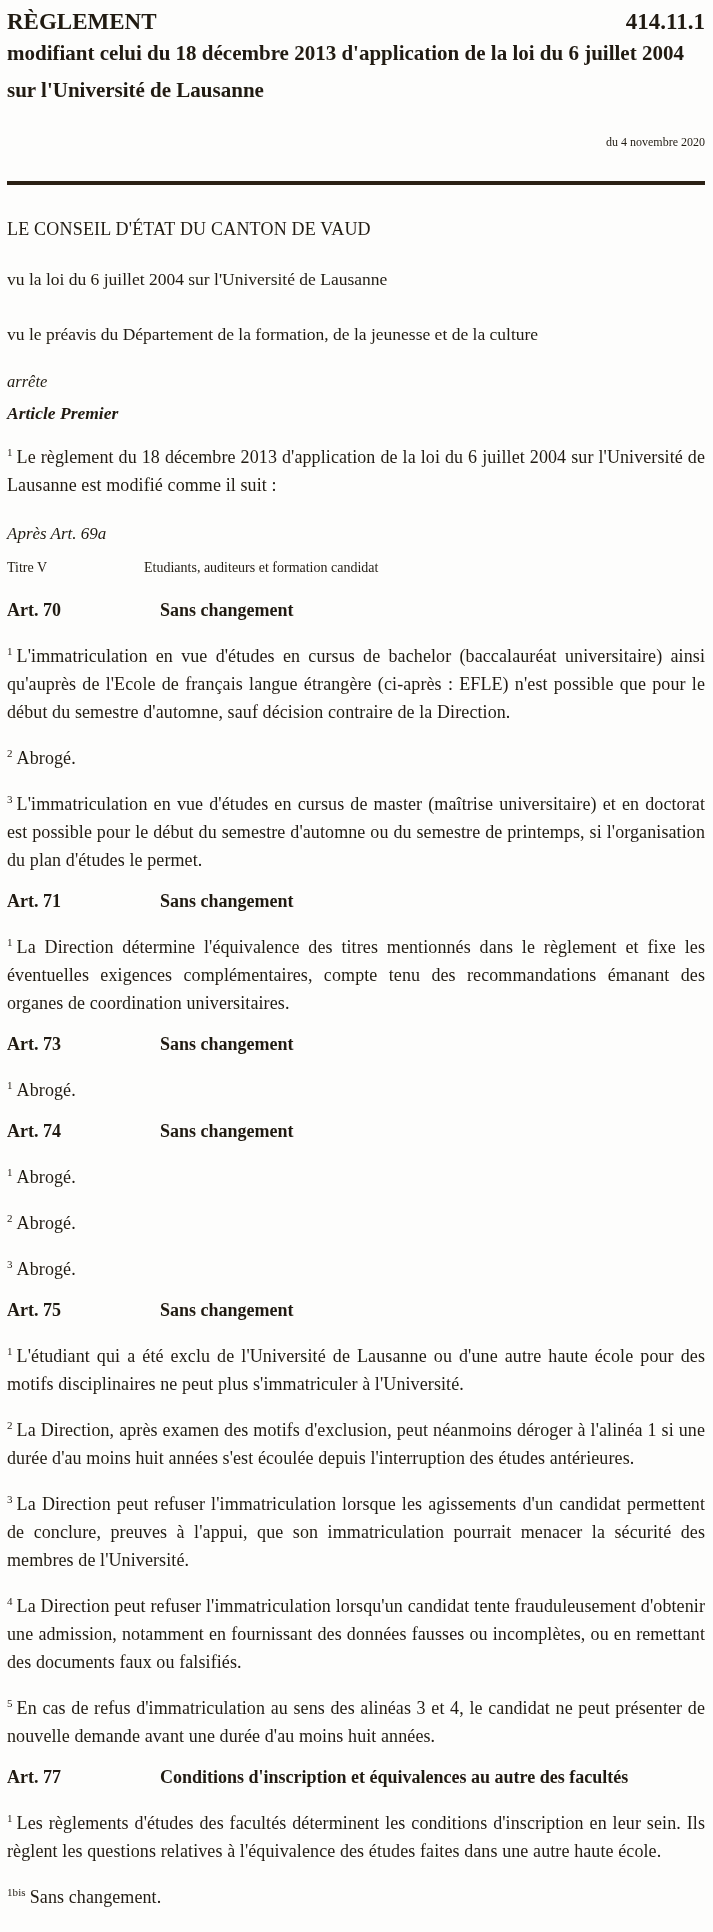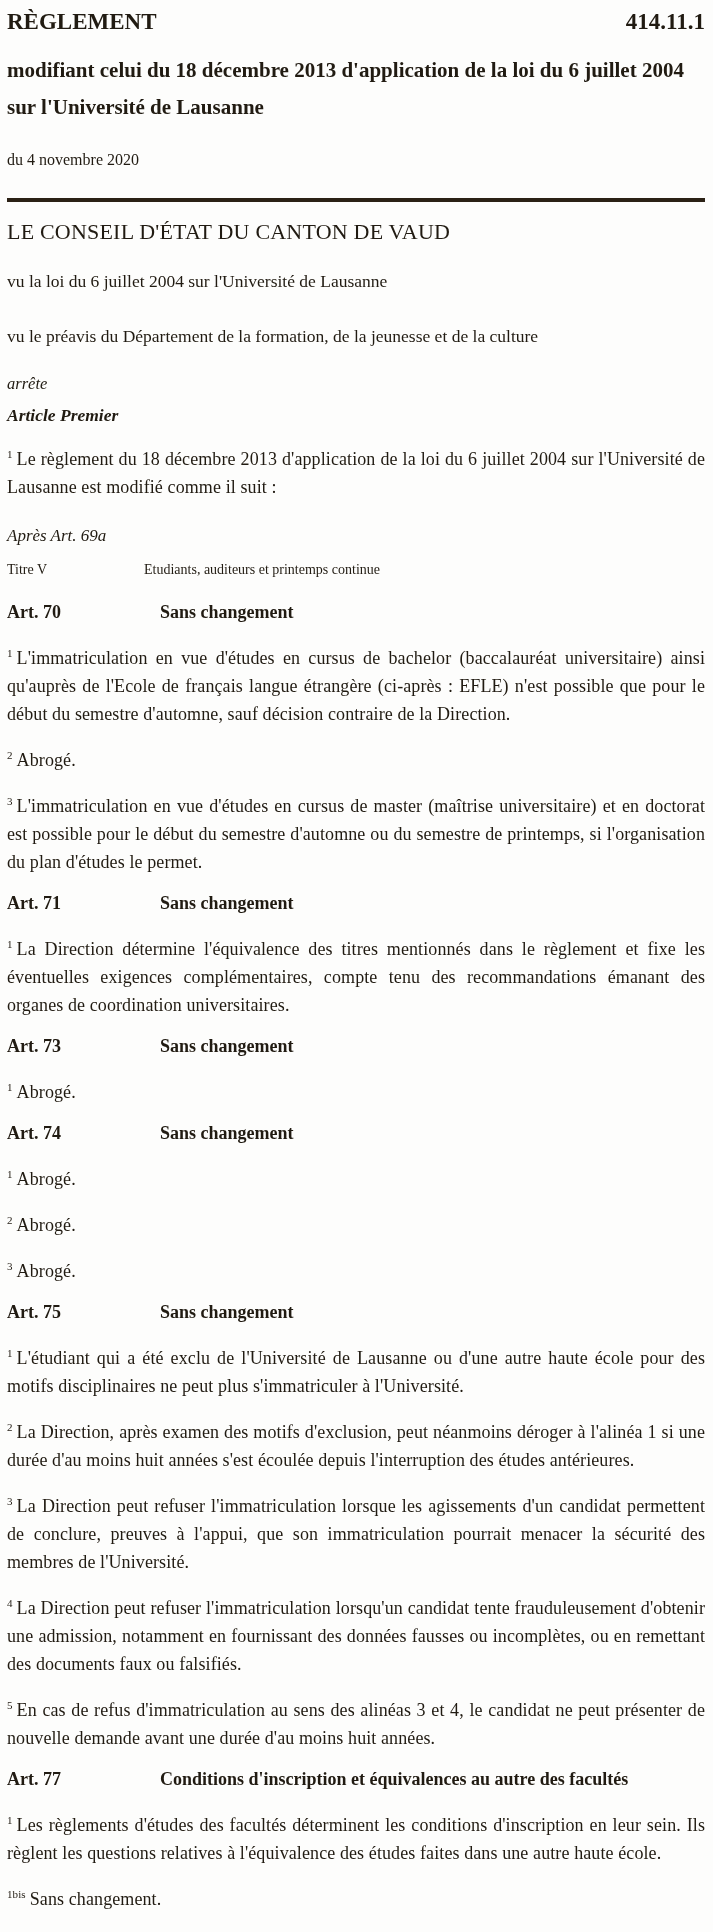--- a/index.html
+++ b/index.html
@@ -15,34 +15,34 @@
   }
   .doc-header {
     display: flex;
     justify-content: space-between;
     align-items: flex-start;
     font-weight: bold;
     font-size: 23px;
     line-height: 26px;
   }
   .doc-title {
-    margin-top: 17px;
+    margin-top: 0;
     font-weight: bold;
     font-size: 21px;
     line-height: 37px;
     text-align: left;
   }
-  .doc-date { margin-top: 23px; font-size: 16px; line-height: 21px; }
+  .doc-date { margin-top: 23px; font-size: 12px; line-height: 21px; text-align: right; }
   .rule {
     border: none;
     border-top: 4px solid #2b2115;
     margin-top: 28px;
     width: 100%;
   }
-  .authority { margin-top: 18px; font-size: 22px; line-height: 23px; letter-spacing: 0.2px; }
+  .authority { margin-top: 33px; font-size: 18px; line-height: 23px; letter-spacing: 0.2px; }
   .recital { margin-top: 27px; font-size: 17.5px; line-height: 23px; }
   .recital + .recital { margin-top: 32px; }
   .decree { margin-top: 25px; font-size: 16.5px; font-style: italic; line-height: 22px; }
   .art-premier { margin-top: 9px; font-size: 17.5px; font-weight: bold; font-style: italic; line-height: 23px; }
   .para {
     margin-top: 18px;
     font-size: 18px;
     line-height: 28px;
     letter-spacing: 0.1px;
     text-align: justify;
@@ -83,21 +83,21 @@
 <p class="recital">vu le préavis du Département de la formation, de la jeunesse et de la culture</p>
 <p class="decree">arrête</p>
 
 <h2 class="art-premier">Article Premier</h2>
 <p class="para"><sup class="al">1</sup><span>Le règlement du 18 décembre 2013 d'application de la loi du 6 juillet 2004 sur l'Université de Lausanne est modifié comme il suit :</span></p>
 
 <p class="insertion">Après Art. 69a</p>
 
 <div class="titre-line">
   <span class="titre-label">Titre V</span>
-  <span class="titre-text">Etudiants, auditeurs et printemps continue</span>
+  <span class="titre-text">Etudiants, auditeurs et formation candidat</span>
 </div>
 
 <section>
   <div class="art-head">
     <span class="art-label">Art. 70</span>
     <span class="art-title">Sans changement</span>
   </div>
   <p class="para"><sup class="al">1</sup><span>L'immatriculation en vue d'études en cursus de bachelor (baccalauréat universitaire) ainsi qu'auprès de l'Ecole de français langue étrangère (ci-après : EFLE) n'est possible que pour le début du semestre d'automne, sauf décision contraire de la Direction.</span></p>
   <p class="para"><sup class="al">2</sup><span>Abrogé.</span></p>
   <p class="para"><sup class="al">3</sup><span>L'immatriculation en vue d'études en cursus de master (maîtrise universitaire) et en doctorat est possible pour le début du semestre d'automne ou du semestre de printemps, si l'organisation du plan d'études le permet.</span></p>

